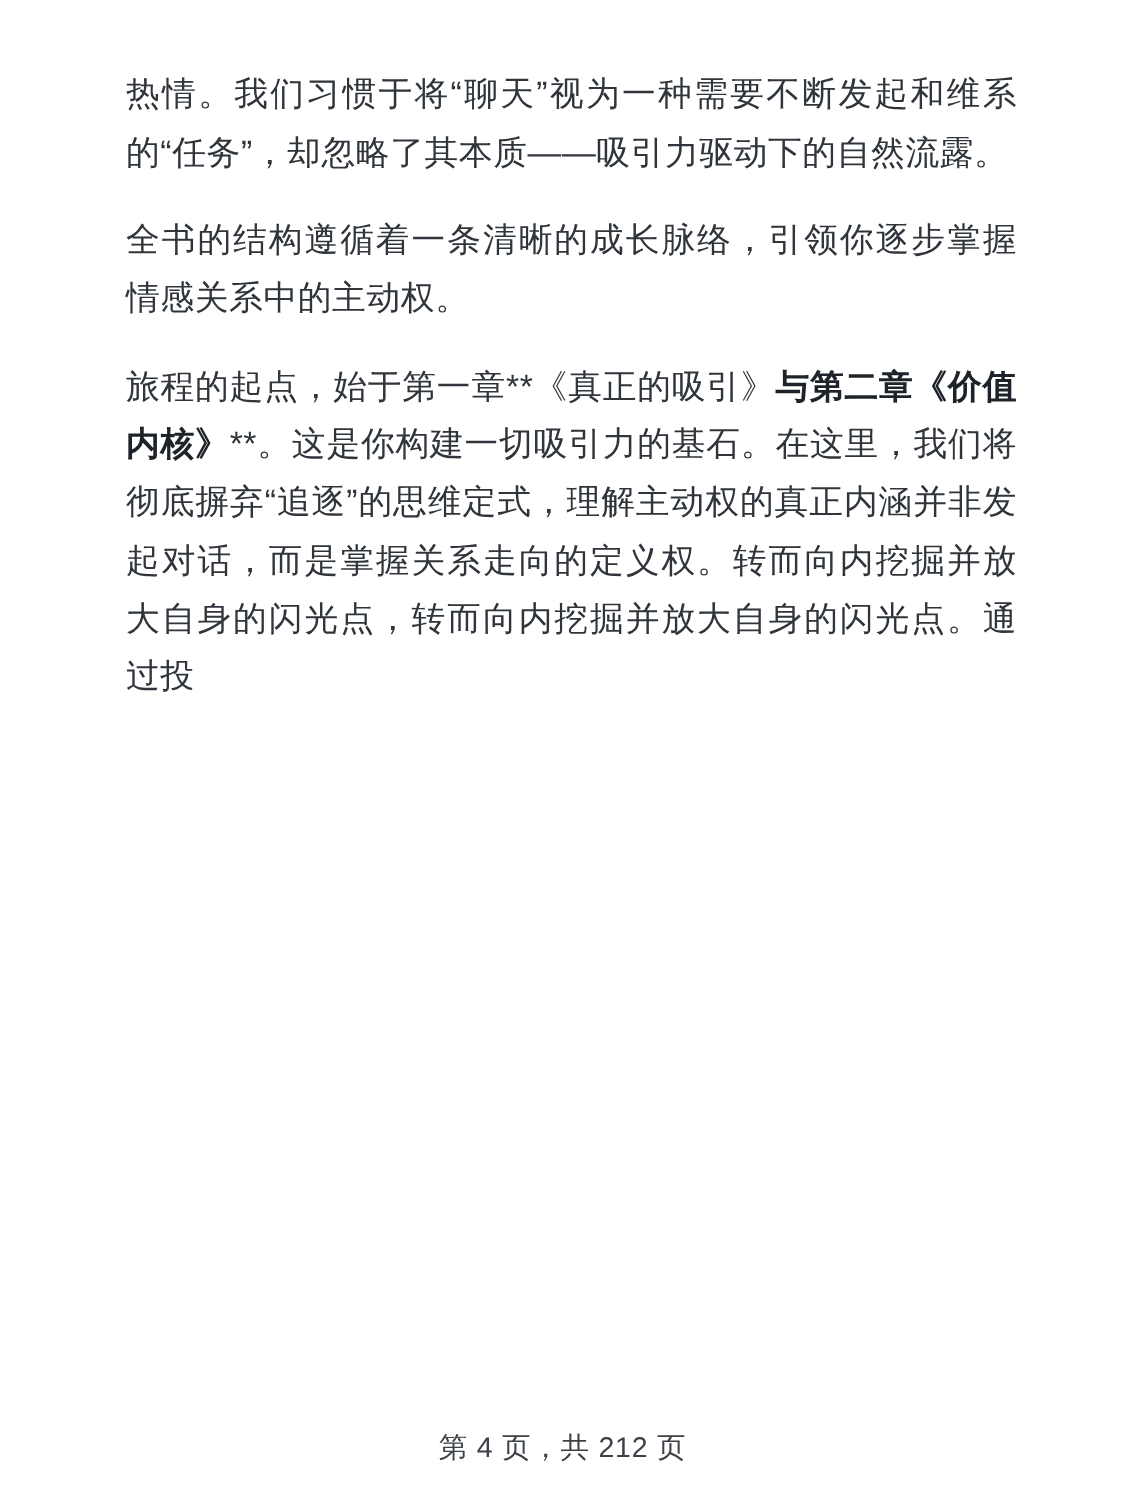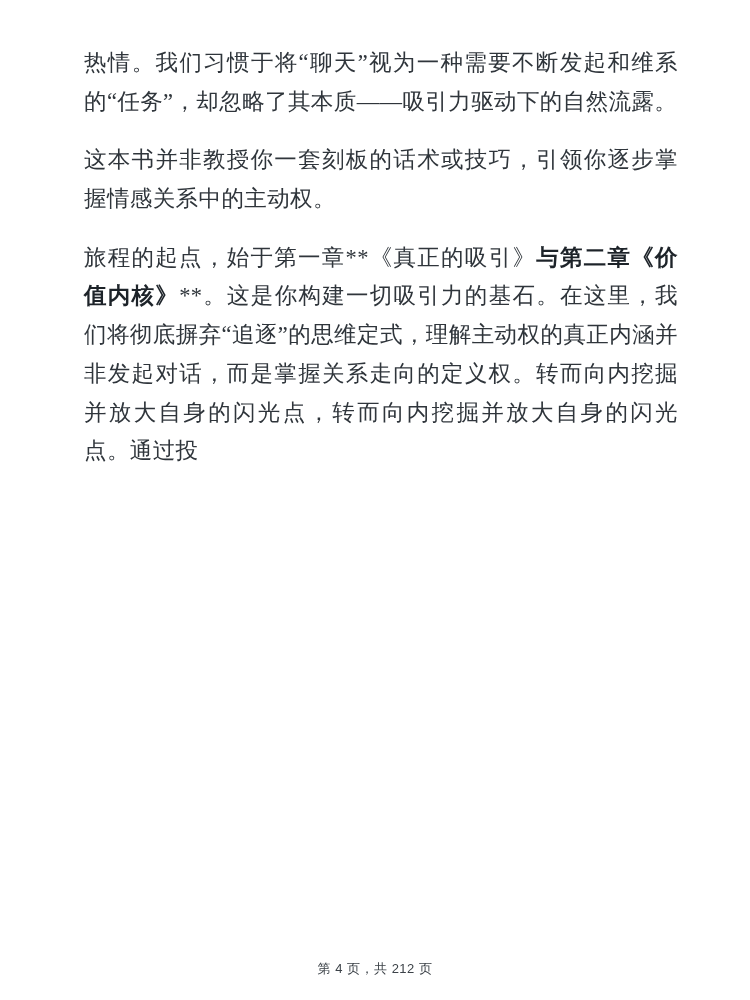--- a/index.html
+++ b/index.html
@@ -16,21 +16,20 @@
   }
   .page {
     position: relative;
     width: 750px;
     height: 1000px;
     box-sizing: border-box;
     padding: 44px 72px 0 84px;
   }
   .content {
     width: 100%;
-    font-family: Liberation Serif, serif;
   }
   p.para {
     margin: 0 0 20px 0;
     font-size: 22.5px;
     line-height: 1.72;
     letter-spacing: 0.4px;
     text-align: justify;
     text-justify: inter-character;
     color: #2f353b;
     font-weight: 400;
@@ -41,38 +40,38 @@
   .bold {
     font-weight: 700;
     color: #1d2329;
   }
   .footer {
     position: absolute;
     left: 0;
     right: 0;
     bottom: 22px;
     text-align: center;
-    font-size: 13px;
+    font-size: 19px;
     color: #3c4248;
     letter-spacing: 0.5px;
   }
 </style>
 </head>
 <body>
 
 <div class="page">
   <div class="content">
 
     <p class="para">
       <span>热情。我们习惯于将“聊天”视为一种需要不断发起和维系的“任务”，却忽略了其本质——吸引力驱动下的自然流露。</span>
     </p>
 
 
     <p class="para">
-      <span>这本书并非教授你一套刻板的话术或技巧，引领你逐步掌握情感关系中的主动权。</span>
+      <span>全书的结构遵循着一条清晰的成长脉络，引领你逐步掌握情感关系中的主动权。</span>
     </p>
 
     <p class="para">
       <span>旅程的起点，始于第一章**《真正的吸引》</span><span class="bold">与第二章《价值内核》</span><span>**。这是你构建一切吸引力的基石。在这里，我们将彻底摒弃“追逐”的思维定式，理解主动权的真正内涵并非发起对话，而是掌握关系走向的定义权。转而向内挖掘并放大自身的闪光点，转而向内挖掘并放大自身的闪光点。通过投</span>
     </p>
 
   </div>
 
   <div class="footer">第 4 页，共 212 页</div>
 </div>

